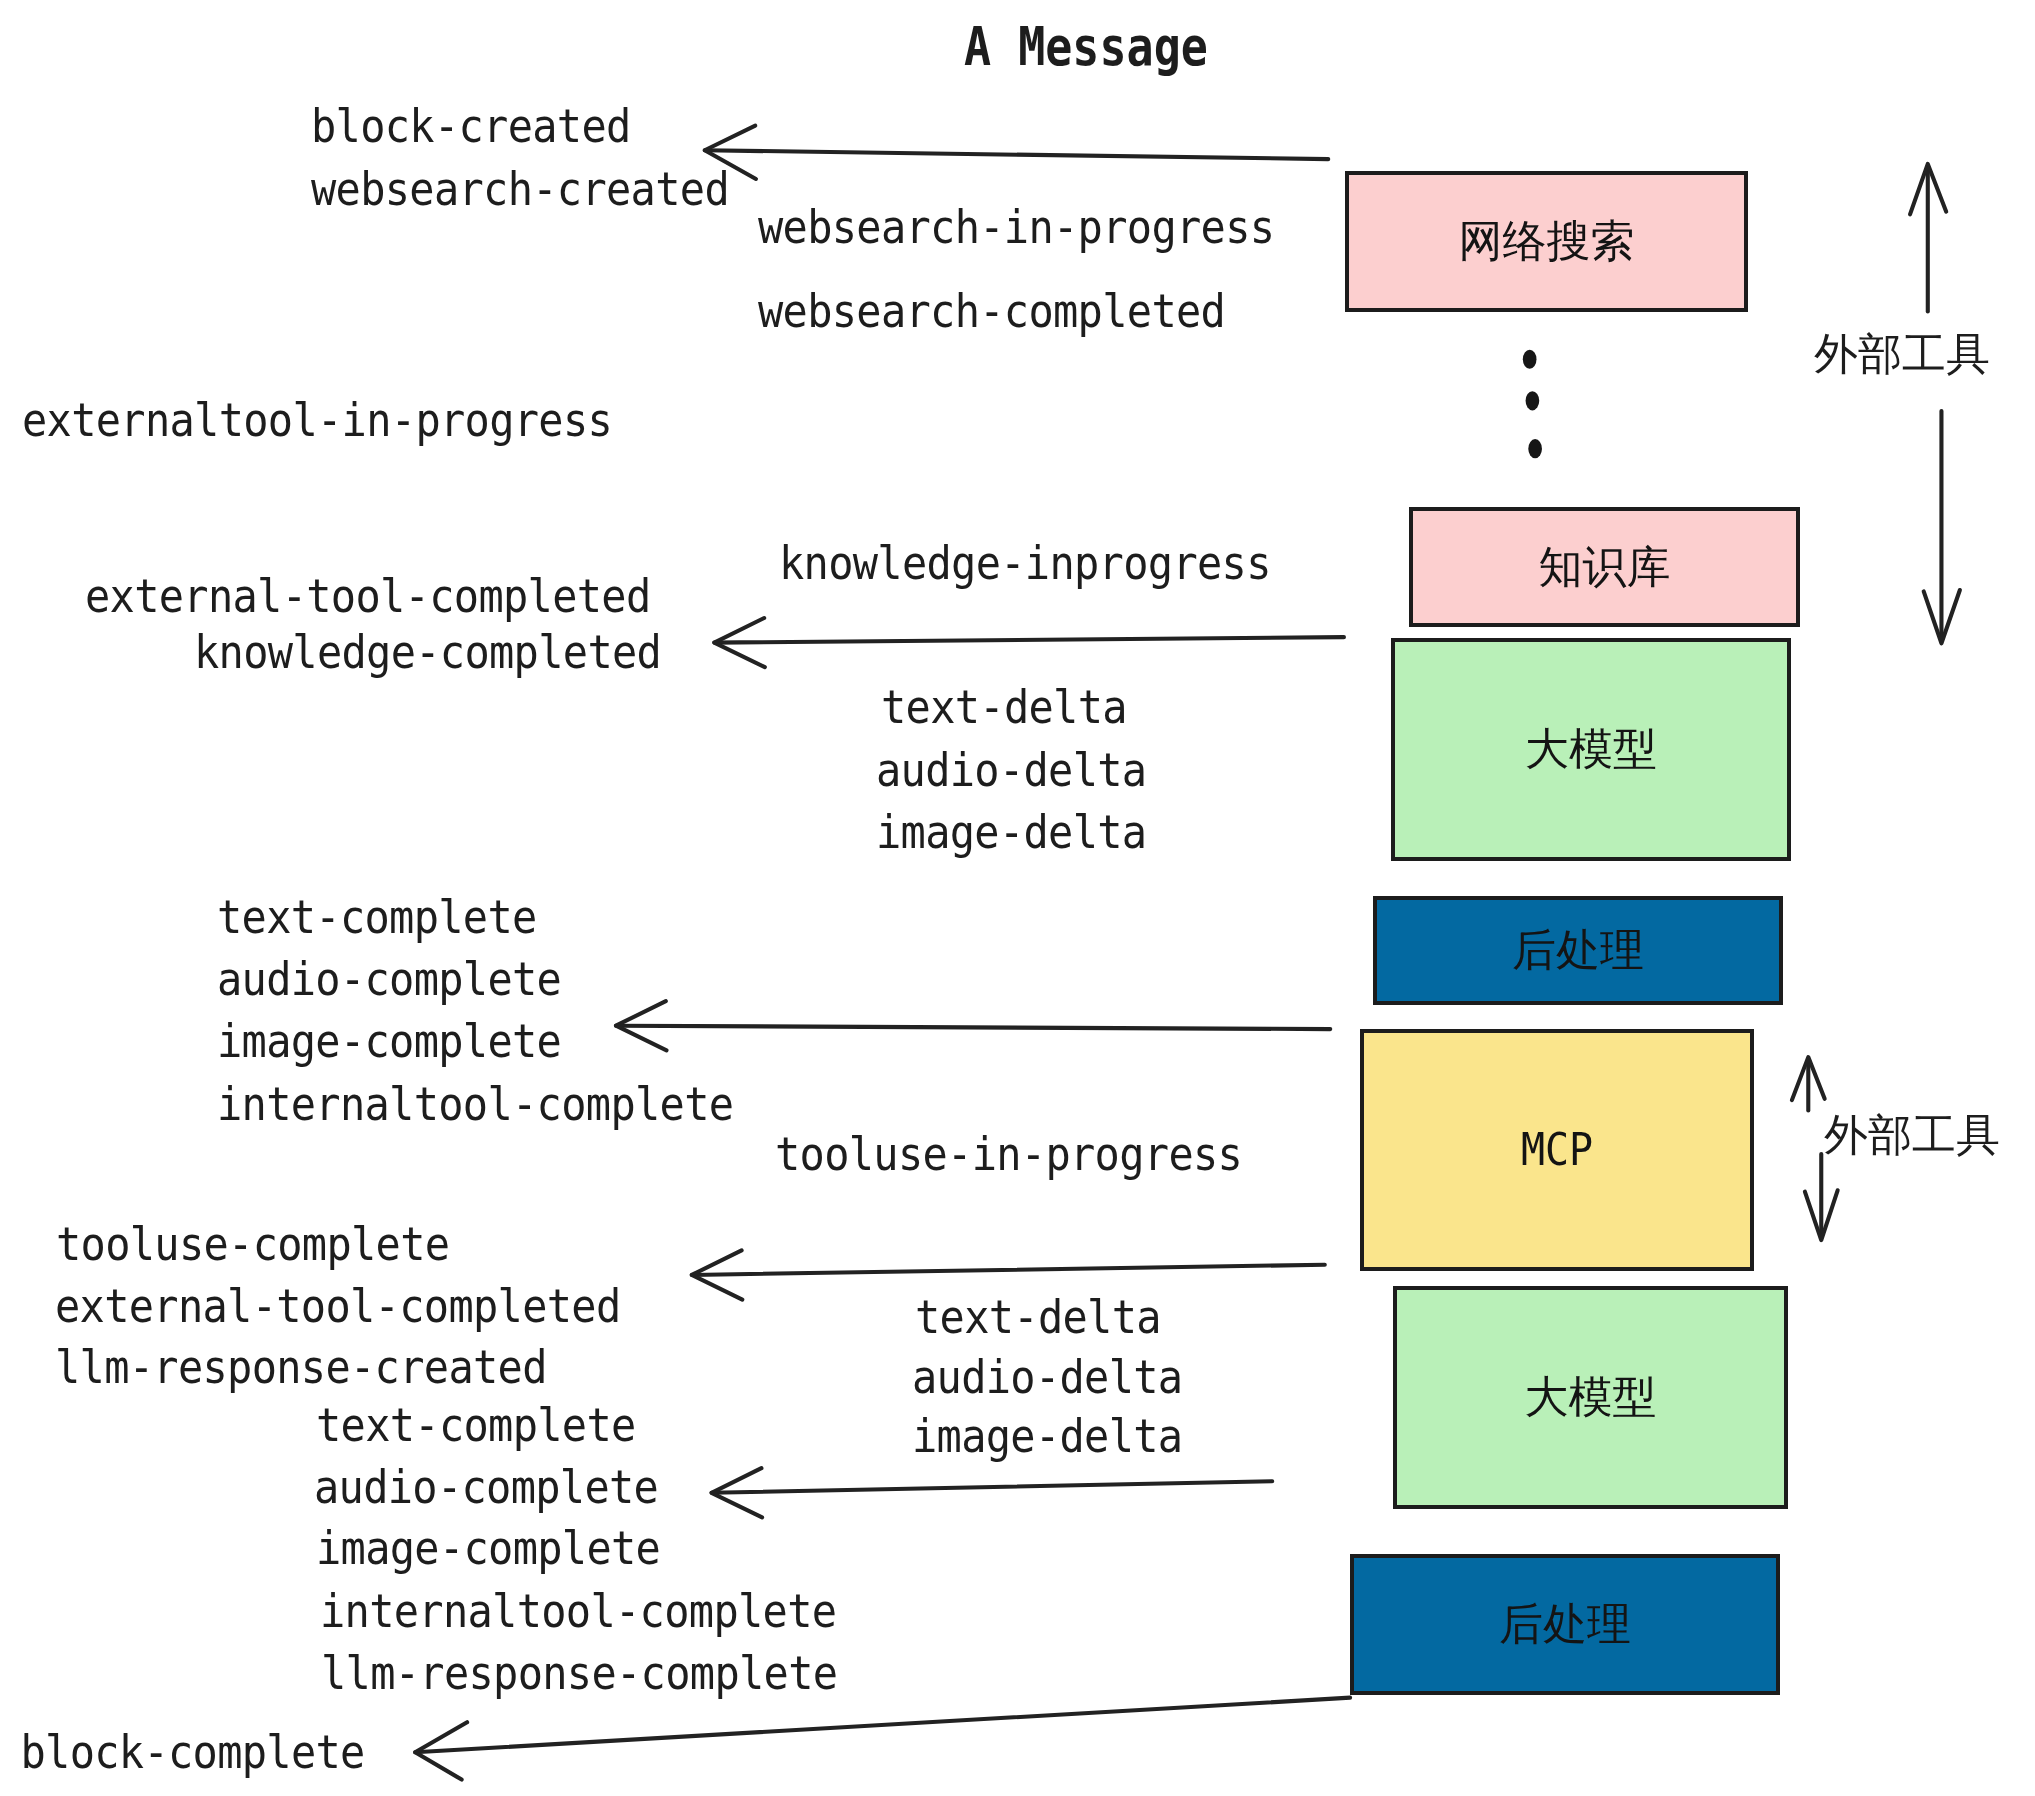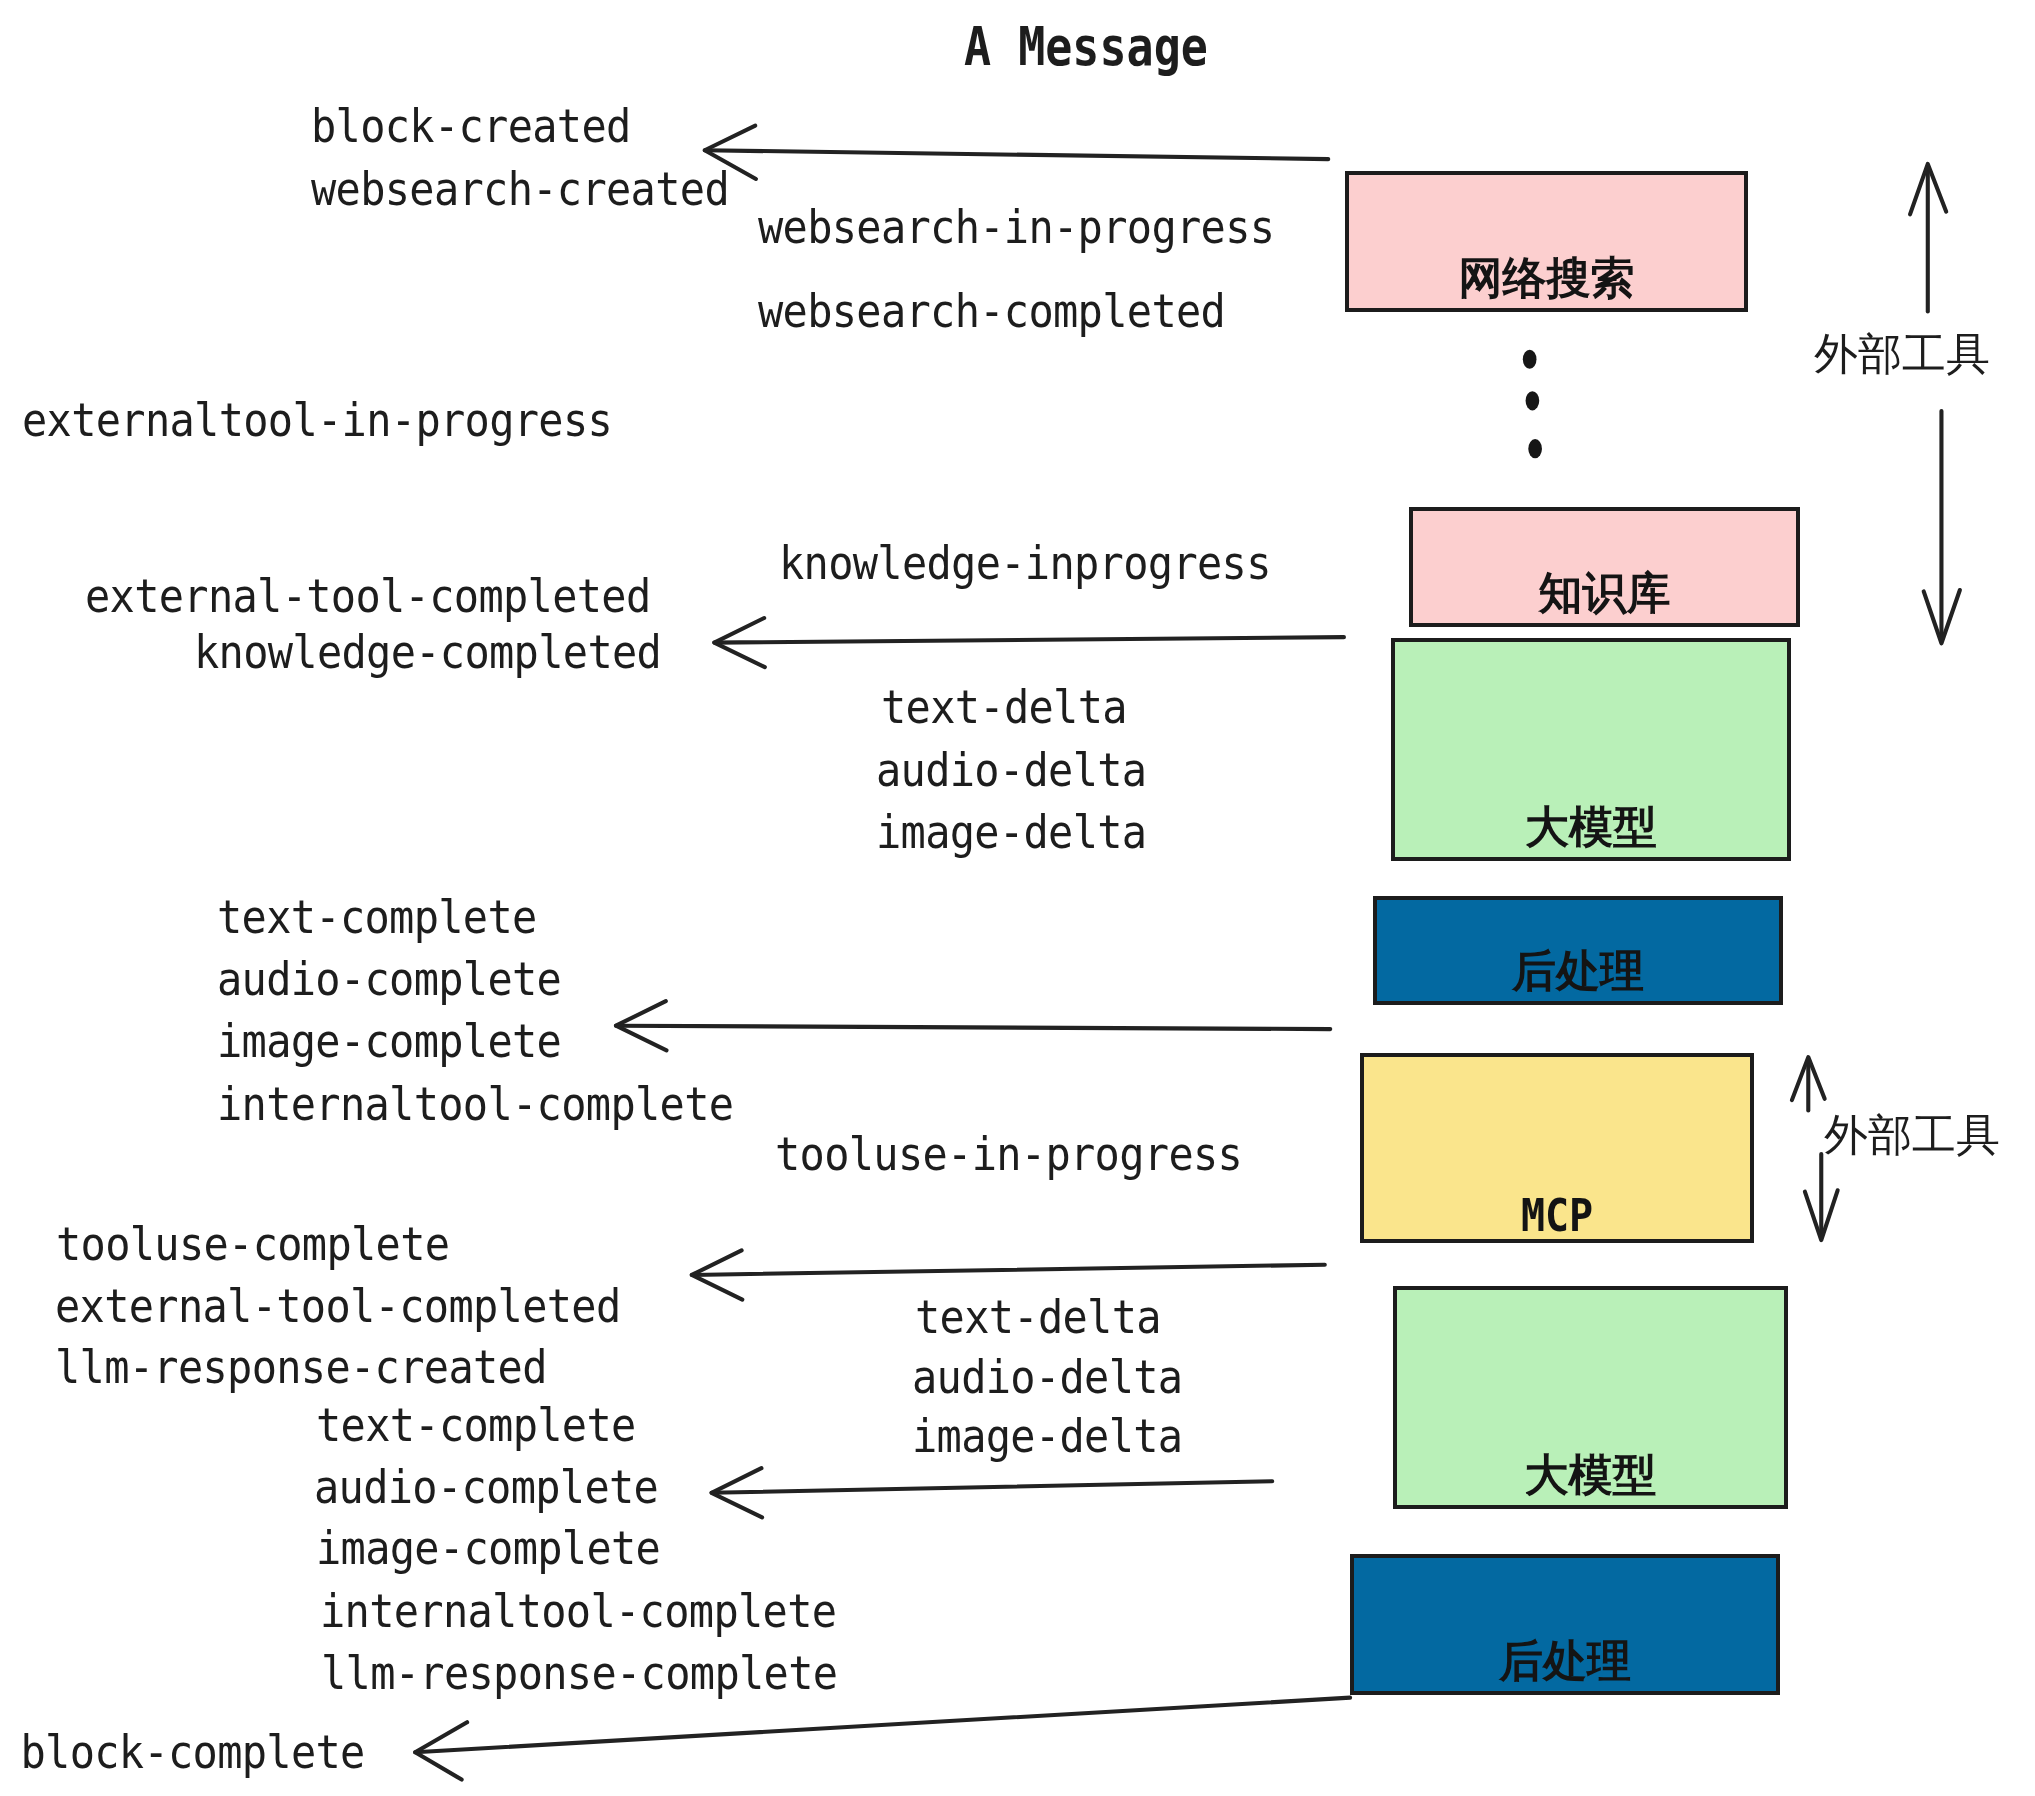--- a/index.html
+++ b/index.html
@@ -13,23 +13,23 @@
     font-size:42px;letter-spacing:-0.7px;color:#1d1d1d;
     transform:translateY(-50%) scaleY(1.12);
   }
   .title{
     position:absolute;left:964px;top:15px;white-space:nowrap;
     font-family:"DejaVu Sans Mono","Liberation Mono",monospace;
     font-size:45px;font-weight:bold;color:#1d1d1d;transform:scaleY(1.18);transform-origin:top left;
   }
   .box{
     position:absolute;box-sizing:border-box;border:4.1px solid #1c1c1c;
-    display:flex;align-items:flex-end;justify-content:center;
+    display:flex;align-items:center;justify-content:center;
     font-family:"DejaVu Sans","Liberation Sans",sans-serif;
-    font-size:44px;color:#141414;font-weight:bold;
+    font-size:44px;color:#141414;
   }
   .box.pink  {background:#fccfcf;}
   .box.green {background:#b9f0b8;margin-left:32px;}
   .box.yellow{background:#fae58c;}
   .box.white {background:#0369a1;}
   .box .mono{font-family:"DejaVu Sans Mono","Liberation Mono",monospace;font-size:40px;transform:scaleY(1.1);}
   .side-label{
     position:absolute;white-space:nowrap;
     font-family:Liberation Sans, sans-serif;
     font-size:44px;color:#1d1d1d;transform:translateY(-50%);
@@ -75,21 +75,21 @@
   </div>
 <div class="box pink" style="left:1409px;top:507px;width:391px;height:120px">
     <span>知识库</span>
   </div>
 <div class="box green" style="left:1359px;top:638px;width:400px;height:223px">
     <span>大模型</span>
   </div>
 <div class="box white" style="left:1373px;top:896px;width:410px;height:109px">
     <span>后处理</span>
   </div>
-<div class="box yellow" style="left:1360px;top:1053px;width:394px;height:190px">
+<div class="box yellow" style="left:1360px;top:1029px;width:394px;height:242px">
     <span class="mono">MCP</span>
   </div>
 <div class="box green" style="left:1361px;top:1286px;width:395px;height:223px">
     <span>大模型</span>
   </div>
 <div class="box white" style="left:1350px;top:1554px;width:430px;height:141px">
     <span>后处理</span>
   </div>
 
 <div class="side-label" style="left:1814px;top:354px">外部工具</div>

